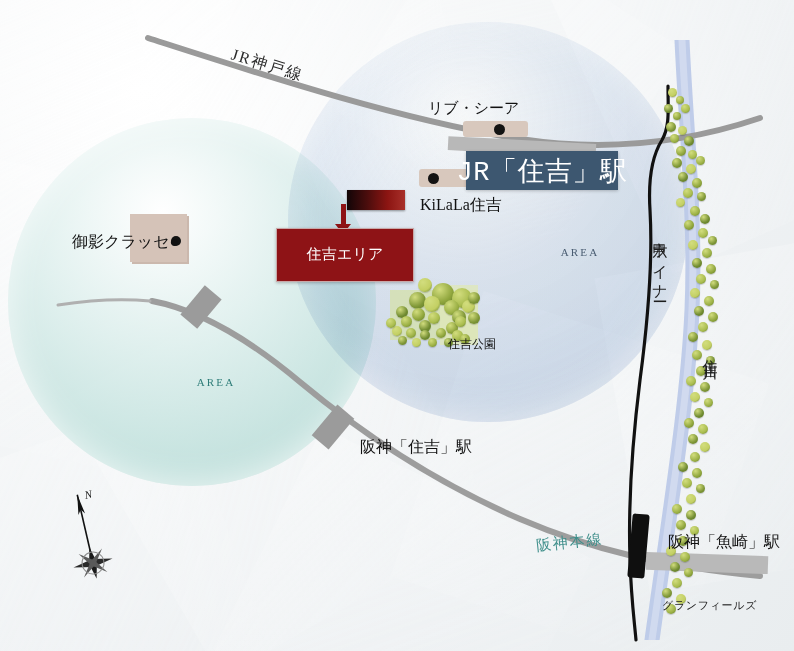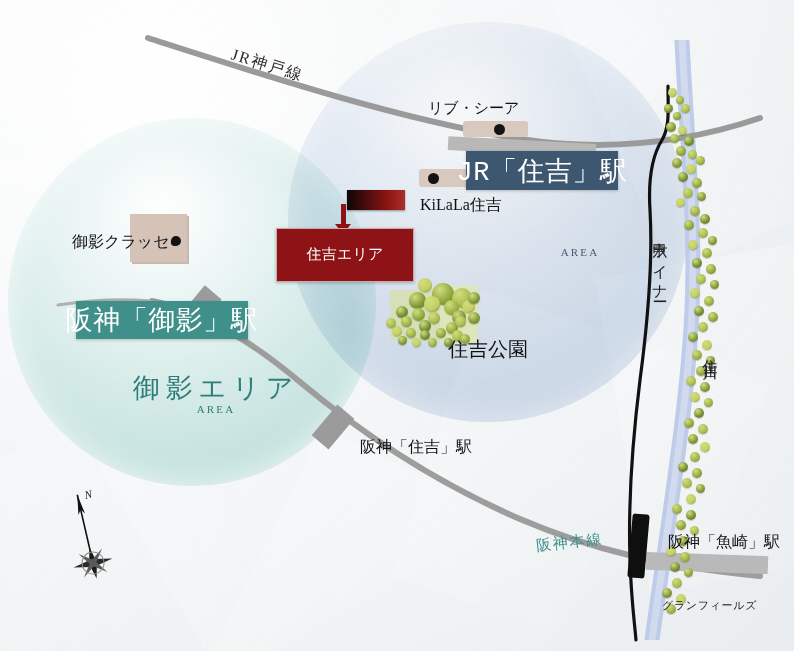--- a/index.html
+++ b/index.html
@@ -123,21 +123,21 @@
     font-size:15px;letter-spacing:.16em;color:#1d1d1d;
     font-family:"Liberation Serif","DejaVu Serif",serif;
   }
   #name-rokko-liner{left:650px;top:230px;}
   #name-sumiyoshi-river{left:700px;top:348px;}
 
   
   #lbl-riv-shea{left:428px;top:99px;font-size:15px;}
   #lbl-kilala{left:420px;top:195px;font-size:16px;}
   #lbl-mikage-classe{left:72px;top:232px;font-size:16px;}
-  #lbl-sumiyoshi-park{left:448px;top:336px;font-size:20px;}
+  #lbl-sumiyoshi-park{left:448px;top:336px;font-size:12px;}
   #lbl-hanshin-sumiyoshi{left:360px;top:437px;font-size:16px;}
   #lbl-hanshin-uozaki{left:668px;top:532px;font-size:16px;}
 
   #caption{
     position:absolute;left:662px;top:598px;
     font-size:11px;letter-spacing:.06em;color:#222;
     font-family:"Liberation Serif","DejaVu Serif",serif;
   }
 
   
@@ -298,24 +298,22 @@
       <div class="tree" style="left: 666px; top: 604px; width: 10px; height: 10px; background: radial-gradient(circle at 35% 30%, rgb(210, 221, 126) 0%, rgb(155, 176, 69) 60%, rgb(95, 122, 42) 100%); box-shadow: rgba(0, 0, 0, 0.18) 0px 1px 1px;"></div>
     </div>
 
   <div id="property-marker"></div>
   <div id="property-stem"></div>
   <div id="property-box">
     <span>住吉エリア</span>
   </div>
 
   <div class="station-box" id="box-jr-sumiyoshi">JR「住吉」駅</div>
-  <div class="station-box" id="box-hanshin-mikage">阪神「御影」駅</div>
 
   <div class="area-name" id="area-mikage">
-    <div class="jp-name">御影エリア</div>
     <div class="en-sub">AREA</div>
   </div>
   <div class="area-name" id="area-sumiyoshi">
     <div class="en-sub">AREA</div>
   </div>
 
   <div class="line-name" id="name-jr-kobe">JR神戸線</div>
   <div class="line-name" id="name-hanshin-honsen">阪神本線</div>
   <div class="vert-name" id="name-rokko-liner">六甲ライナー</div>
   <div class="vert-name" id="name-sumiyoshi-river">住吉川</div>

